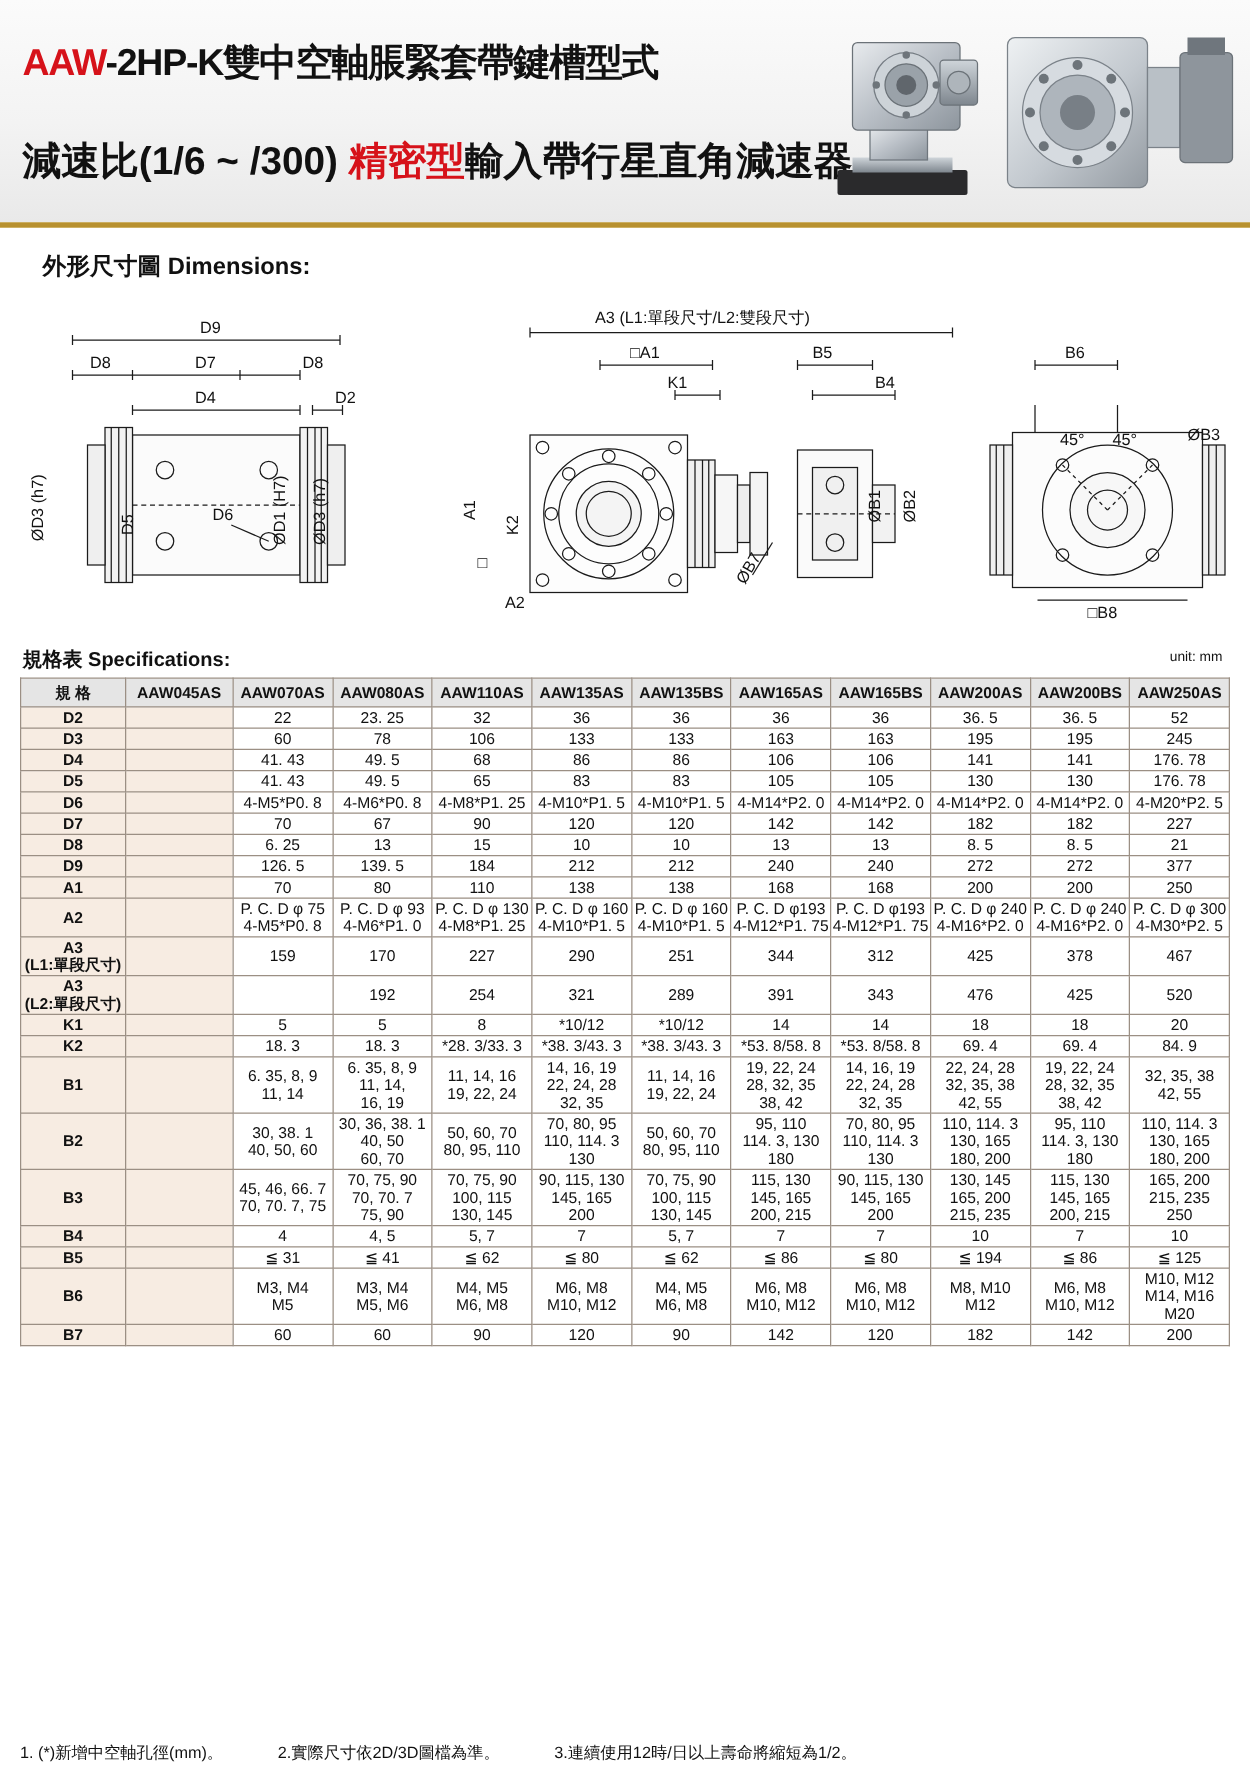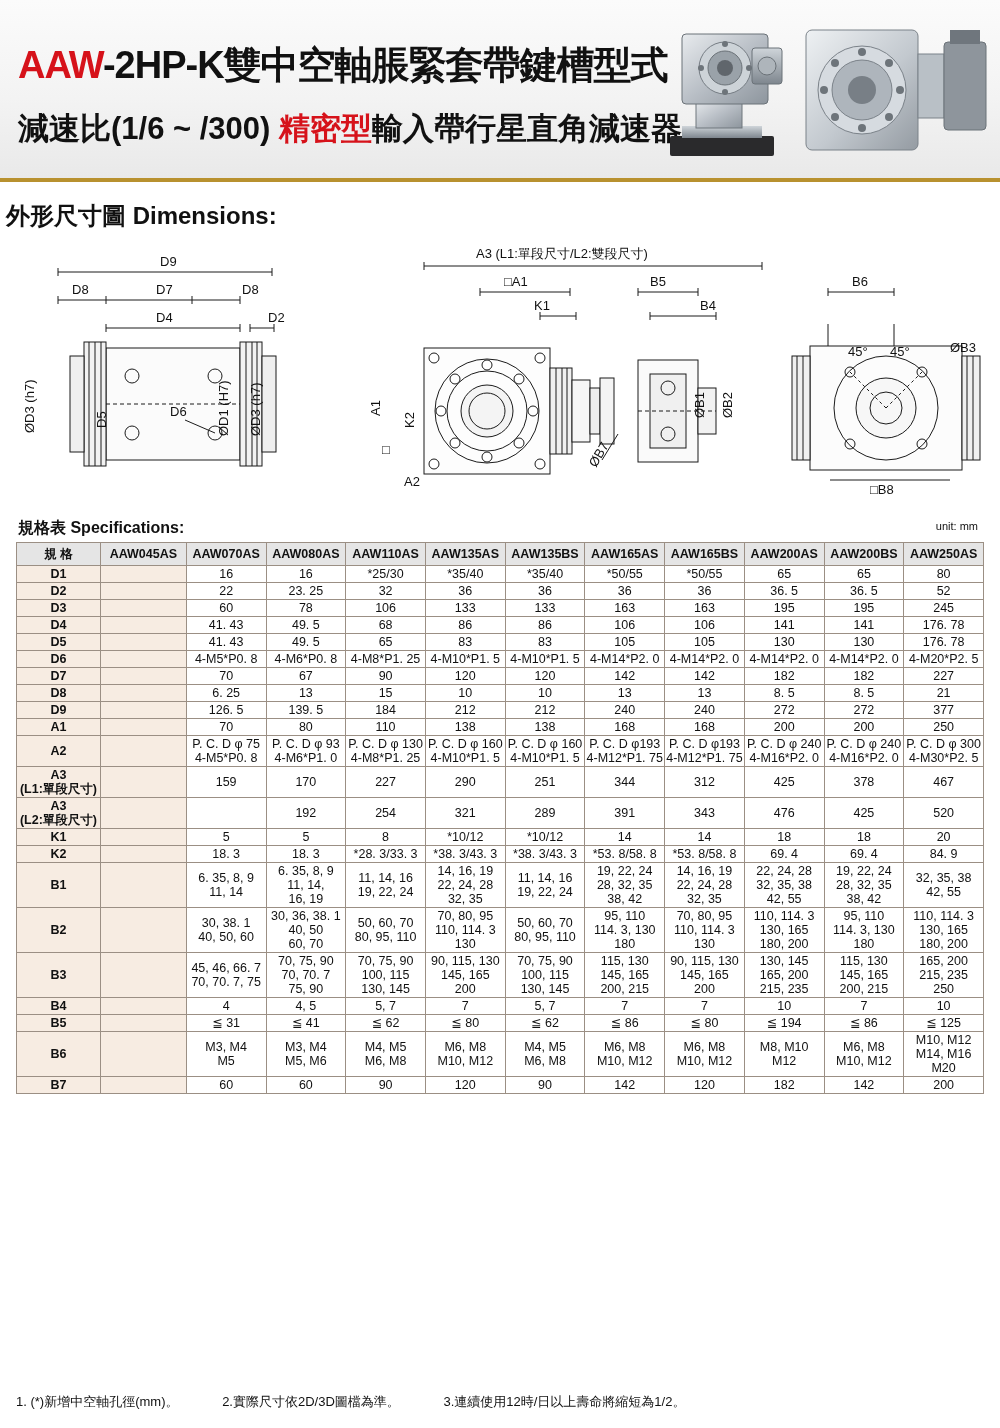--- a/index.html
+++ b/index.html
@@ -16,37 +16,37 @@
     position:relative;
     height:178px;
     background:linear-gradient(to bottom,#fbfbfb 0%,#f3f3f3 55%,#e9e9e9 100%);
     border-bottom:4px solid #c9a23a;
   }
   .header:after{
     content:"";position:absolute;left:0;right:0;bottom:-4px;height:4px;
     background:#b8912f;
   }
   .title1{
-    position:absolute;left:18px;top:40px;
-    font-size:38px;font-weight:bold;letter-spacing:-1px;white-space:nowrap;
+    position:absolute;left:18px;top:30px;
+    font-size:30px;font-weight:bold;letter-spacing:-1px;white-space:nowrap;
   }
   .title1 .red{color:#d6121a;}
   .title2{
     position:absolute;left:18px;top:108px;
     font-size:31px;font-weight:bold;white-space:nowrap;
   }
   .title2 .red{color:#d6121a;}
   
   .photos{position:absolute;right:8px;top:6px;width:340px;height:168px;}
   .photoA{position:absolute;left:0px;top:2px;width:150px;height:160px;}
   .photoB{position:absolute;left:140px;top:2px;width:200px;height:160px;}
 
   
   .dims-label{
-    position:absolute;left:6px;top:200px;font-size:24px;font-weight:bold;
+    position:absolute;left:34px;top:200px;font-size:19px;font-weight:bold;
   }
   .dimbox{
     position:absolute;left:10px;top:228px;width:980px;height:280px;
   }
   
   .spec-label{position:absolute;left:18px;top:518px;font-size:16px;font-weight:bold;}
   .unit-label{position:absolute;right:22px;top:520px;font-size:11px;}
   table.spec{
     position:absolute;left:16px;top:542px;
     border-collapse:collapse;
@@ -319,34 +319,20 @@
       <th class="cN">AAW135BS</th>
       <th class="cN">AAW165AS</th>
       <th class="cN">AAW165BS</th>
       <th class="cN">AAW200AS</th>
       <th class="cN">AAW200BS</th>
       <th class="cN">AAW250AS</th>
     </tr>
   </thead>
   <tbody>
       <tr>
-        <th class="rowhead">D1</th>
-        <td class="empty"></td>
-        <td>16</td>
-        <td>16</td>
-        <td>*25/30</td>
-        <td>*35/40</td>
-        <td>*35/40</td>
-        <td>*50/55</td>
-        <td>*50/55</td>
-        <td>65</td>
-        <td>65</td>
-        <td>80</td>
-      </tr>
-      <tr>
         <th class="rowhead">D2</th>
         <td class="empty"></td>
         <td>22</td>
         <td>23. 25</td>
         <td>32</td>
         <td>36</td>
         <td>36</td>
         <td>36</td>
         <td>36</td>
         <td>36. 5</td>

